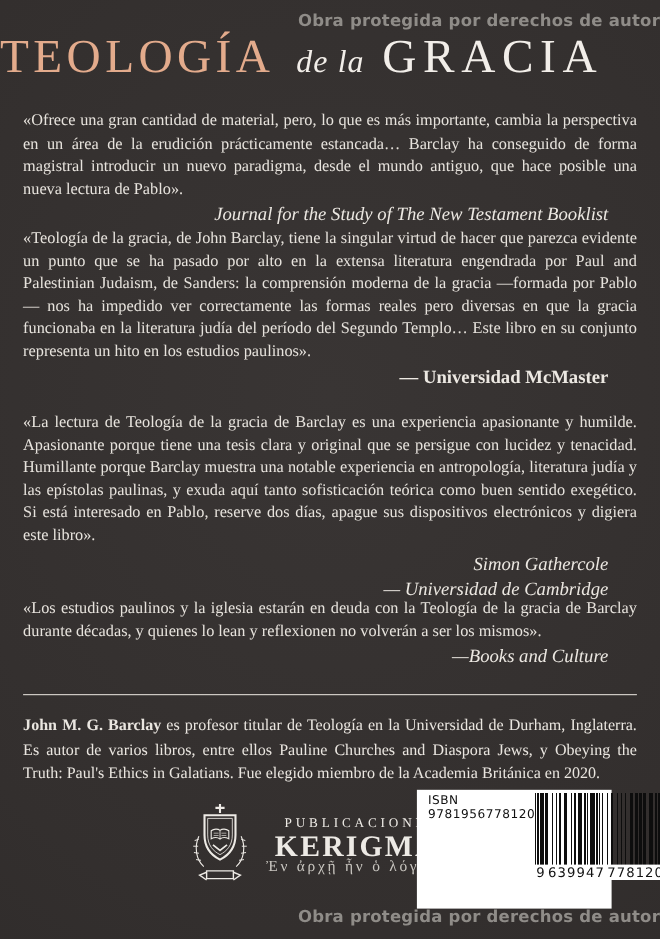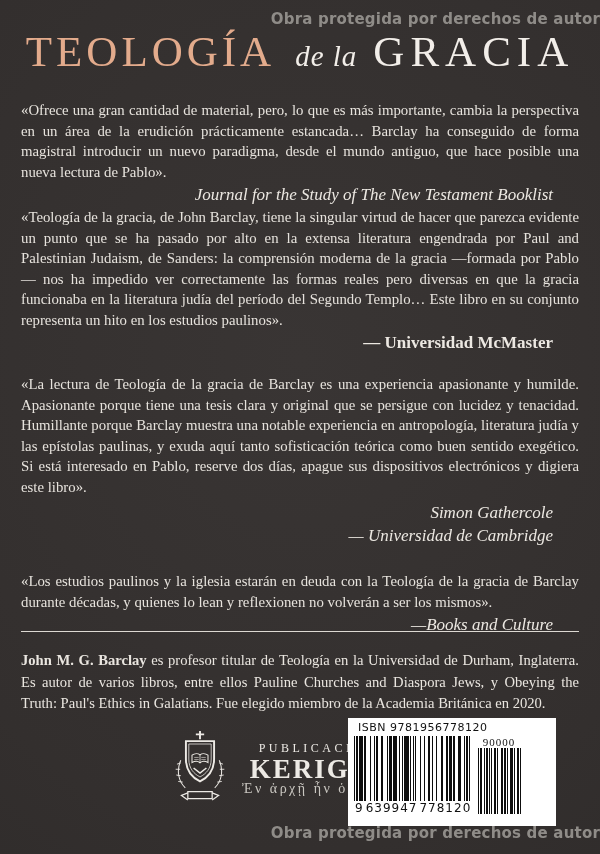--- a/index.html
+++ b/index.html
@@ -18,21 +18,21 @@
     font-family:"DejaVu Sans", sans-serif;
     font-weight:bold;
     font-size:15px;
     color:#8f8c88;
     letter-spacing:0.2px;
   }
   .watermark.top{top:10px;}
   .watermark.bottom{bottom:12px;}
   .title-row{
     position:absolute;top:30px;left:0;right:0;
-    display:flex;justify-content:center;align-items:baseline;
+    display:flex;justify-content:flex-start;align-items:baseline;
     white-space:nowrap;
   }
   .title-main{
     font-size:43px;line-height:1;
     letter-spacing:4px;
     color:#e3ab8c;
   }
   .title-mid{
     font-size:29px;font-style:italic;
     color:#f2eee9;
@@ -92,25 +92,25 @@
   .pub-main{
     font-size:27px;font-weight:bold;letter-spacing:2px;line-height:28px;
   }
   .pub-tag{
     font-family:Liberation Serif, serif;
     font-size:14px;letter-spacing:2.5px;line-height:12px;
     color:#c9c6c0;
   }
   .barcode-panel{
     position:absolute;right:44px;top:2px;
-    width:208px;height:108px;
+    width:177px;height:108px;
     background:#ffffff;
     box-sizing:border-box;
     padding:3px 6px 4px 6px;
-    display:flex;flex-direction:column;
+    display:flex;flex-direction:row;
   }
   .isbn-label{
     font-family:"DejaVu Sans", sans-serif;
     font-size:11px;color:#111;
     letter-spacing:0.5px;
     margin:0 0 2px 4px;
   }
   .bars-row{display:flex;gap:7px;align-items:flex-start;}
   .main-col{display:flex;flex-direction:column;}
   .addon-col{display:flex;flex-direction:column;align-items:center;}
@@ -152,21 +152,21 @@
     <p>«Teología de la gracia, de John Barclay, tiene la singular virtud de hacer que parezca evidente un punto que se ha pasado por alto en la extensa literatura engendrada por Paul and Palestinian Judaism, de Sanders: la comprensión moderna de la gracia —formada por Pablo— nos ha impedido ver correctamente las formas reales pero diversas en que la gracia funcionaba en la literatura judía del período del Segundo Templo… Este libro en su conjunto representa un hito en los estudios paulinos».</p>
     <div class="attr bold">— Universidad McMaster</div>
   </div>
 
   <div class="blurb" style="top:374px;">
     <p>«La lectura de Teología de la gracia de Barclay es una experiencia apasionante y humilde. Apasionante porque tiene una tesis clara y original que se persigue con lucidez y tenacidad. Humillante porque Barclay muestra una notable experiencia en antropología, literatura judía y las epístolas paulinas, y exuda aquí tanto sofisticación teórica como buen sentido exegético. Si está interesado en Pablo, reserve dos días, apague sus dispositivos electrónicos y digiera este libro».</p>
     <div class="attr italic" style="margin-top:6px;">Simon Gathercole</div>
     <div class="attr italic">— Universidad de Cambridge</div>
   </div>
 
-  <div class="blurb" style="top:543px;margin-top:28px;">
+  <div class="blurb" style="top:543px;">
     <p>«Los estudios paulinos y la iglesia estarán en deuda con la Teología de la gracia de Barclay durante décadas, y quienes lo lean y reflexionen no volverán a ser los mismos».</p>
     <div class="attr italic">—Books and Culture</div>
   </div>
 
   <hr class="rule">
 
   <div class="bio">
     <b>John M. G. Barclay</b><span> es profesor titular de Teología en la Universidad de Durham, Inglaterra. Es autor de varios libros, entre ellos Pauline Churches and Diaspora Jews, y Obeying the Truth: Paul's Ethics in Galatians. Fue elegido miembro de la Academia Británica en 2020.</span>
   </div>
 

